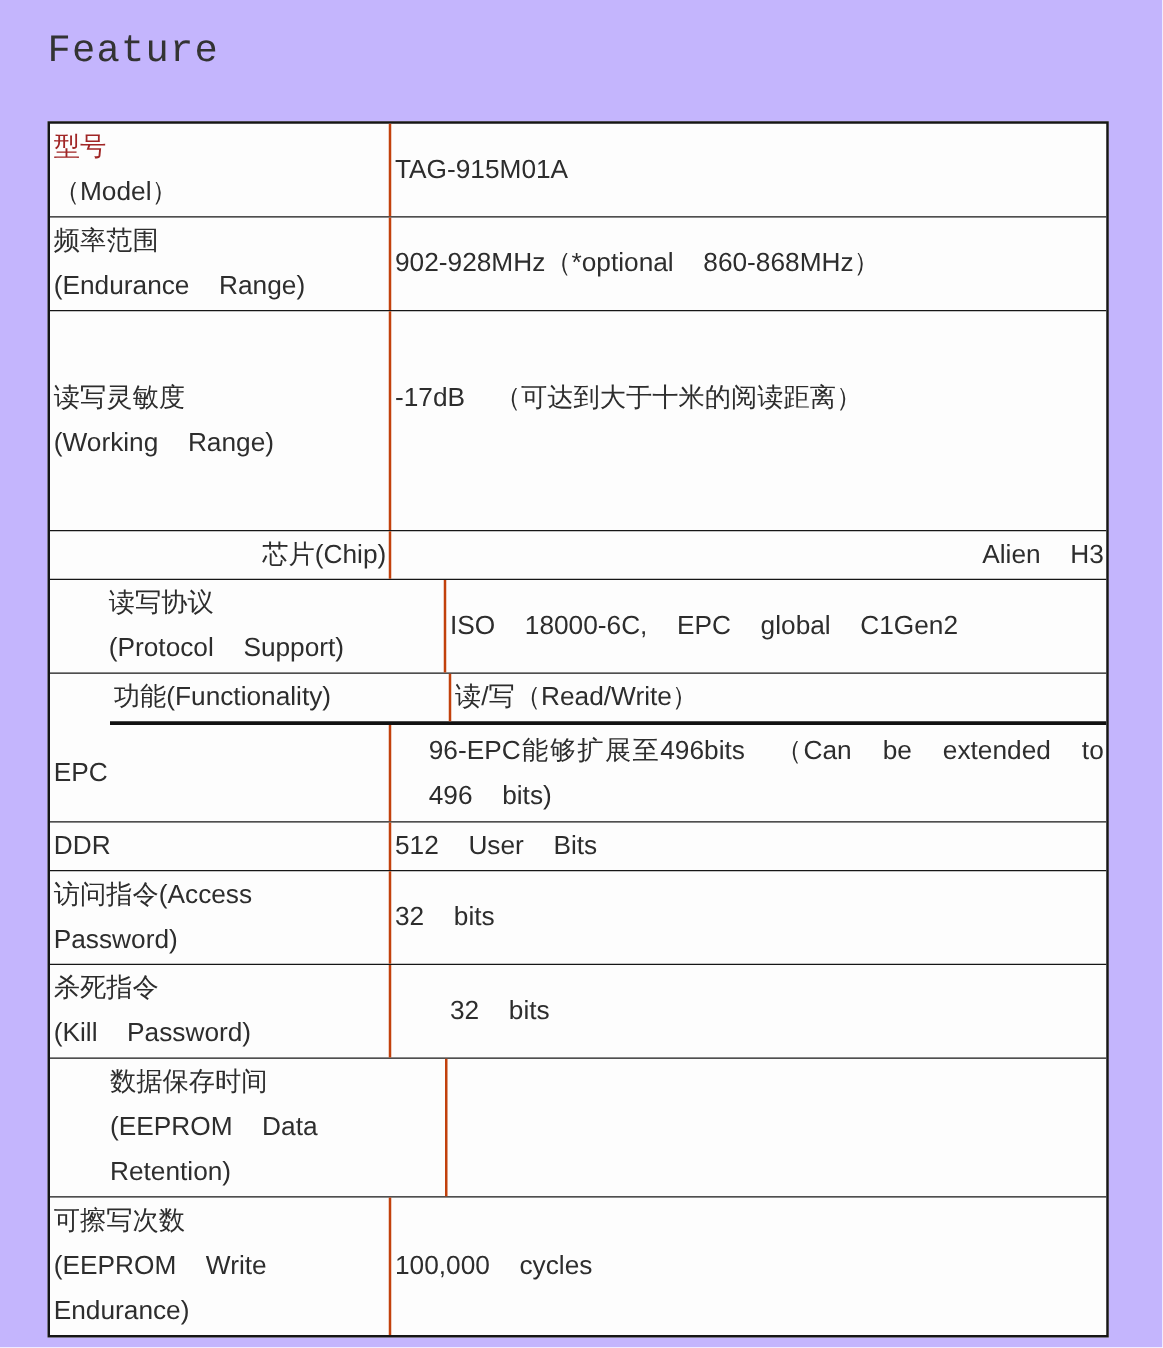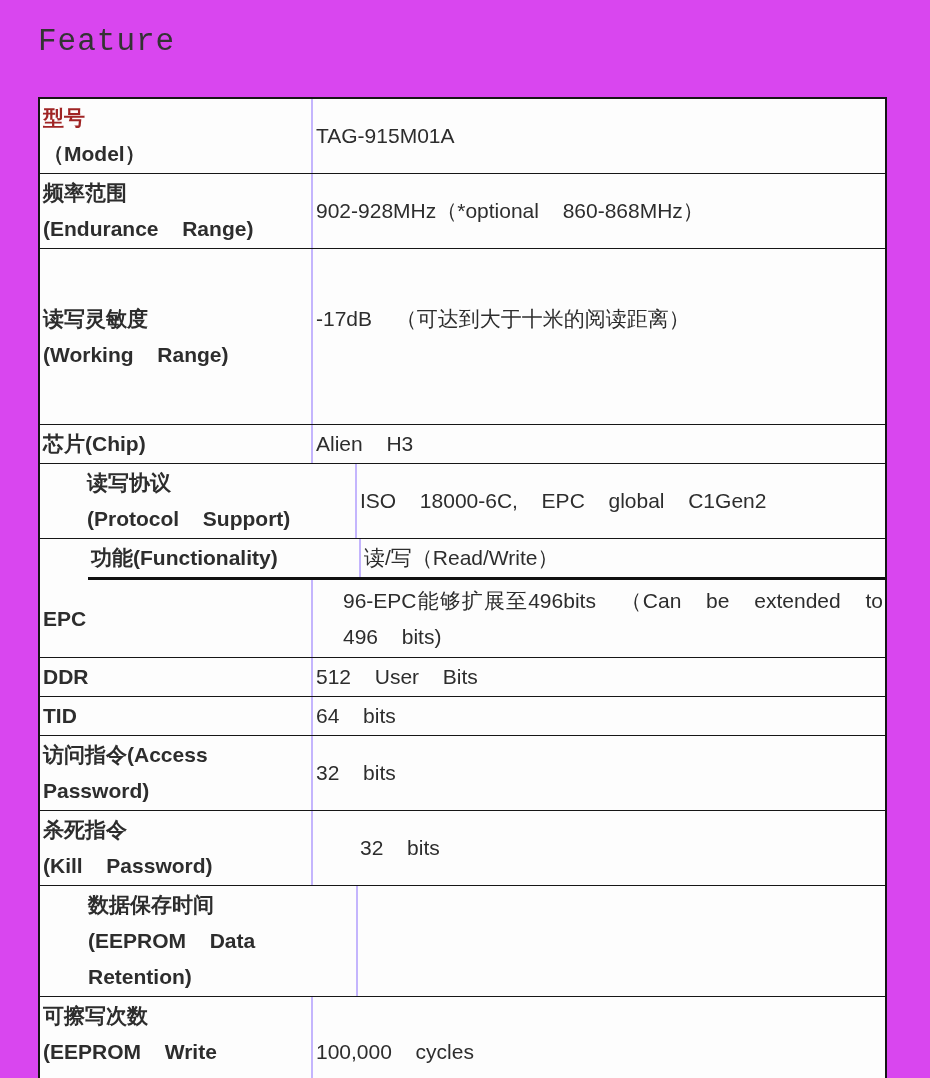--- a/index.html
+++ b/index.html
@@ -4,21 +4,21 @@
 <style>
   * { margin: 0; padding: 0; box-sizing: border-box; }
   html, body {
     background: #ffffff;
     font-family: "Liberation Sans", "DejaVu Sans", sans-serif;
   }
   .page {
     position: relative;
     width: 930px;
     height: 1078px;
-    background: #d946ef;
+    background: #c4b5fd;
     overflow: hidden;
   }
   .heading {
     position: absolute;
     left: 38px;
     top: 24px;
     font-family: "Liberation Mono", "DejaVu Sans Mono", monospace;
     font-size: 31px;
     font-weight: 500;
     color: #333333;
@@ -45,40 +45,39 @@
     word-spacing: 0.85em;
     white-space: pre-line;
     display: flex;
     flex-direction: column;
     justify-content: center;
     padding: 1px 2px 1px 3px;
   }
   .td.label {
     width: 273px;
     min-width: 273px;
-    border-right: 2px solid #c4b5fd;
-    font-weight: bold;
+    border-right: 2px solid #c2410c;
   }
   .td.value { flex: 1; }
   .red { color: #a02525; }
   .dim { color: #2d2d2d; }
   .para-justify {
     text-align: justify;
     text-align-last: justify;
   }
   .wrap-justify {
     text-align: justify;
     padding-left: 30px;
   }
   .spacer-line { height: 36px; }
   
   .r1  { min-height: 38px; }
   .r2  { min-height: 75px; }
   .r3  { min-height: 176px; }
-  .r4  { min-height: 37px; }
+  .r4  { min-height: 37px; text-align: right; }
   .r5  { min-height: 71px; padding-left: 44px; }
   .r6  { min-height: 37px; margin-left: 48px; }
   .r7  { min-height: 78px; }
   .r8  { min-height: 35px; }
   .r9  { min-height: 37px; }
   .r10 { min-height: 73px; }
   .r11 { min-height: 72px; gap: 44px; }
   .r12 { min-height: 108px; padding-left: 45px; }
   .r13 { min-height: 108px; }
 </style>
@@ -130,24 +129,20 @@
     <div class="tr r7">
       <div class="td label">EPC</div>
       <div class="td value wrap-justify">96-EPC能够扩展至496bits （Can be extended to 496 bits)</div>
     </div>
 
     <div class="tr r8">
       <div class="td label">DDR</div>
       <div class="td value">512 User Bits</div>
     </div>
 
-    <div class="tr r9">
-      <div class="td label">TID</div>
-      <div class="td value">64 bits</div>
-    </div>
 
     <div class="tr r10">
       <div class="td label">访问指令(Access
 Password)</div>
       <div class="td value">32 bits</div>
     </div>
 
     <div class="tr r11">
       <div class="td label">杀死指令
 (Kill Password)</div>

